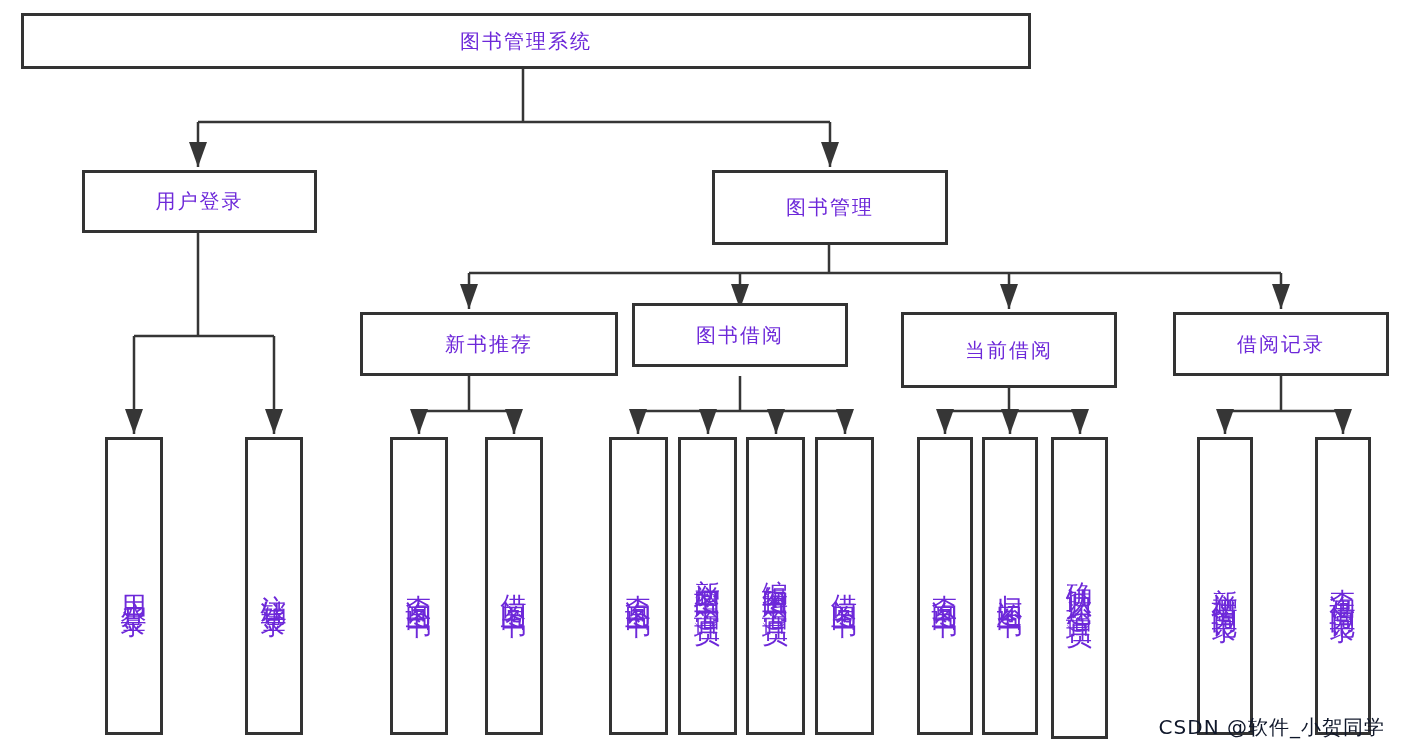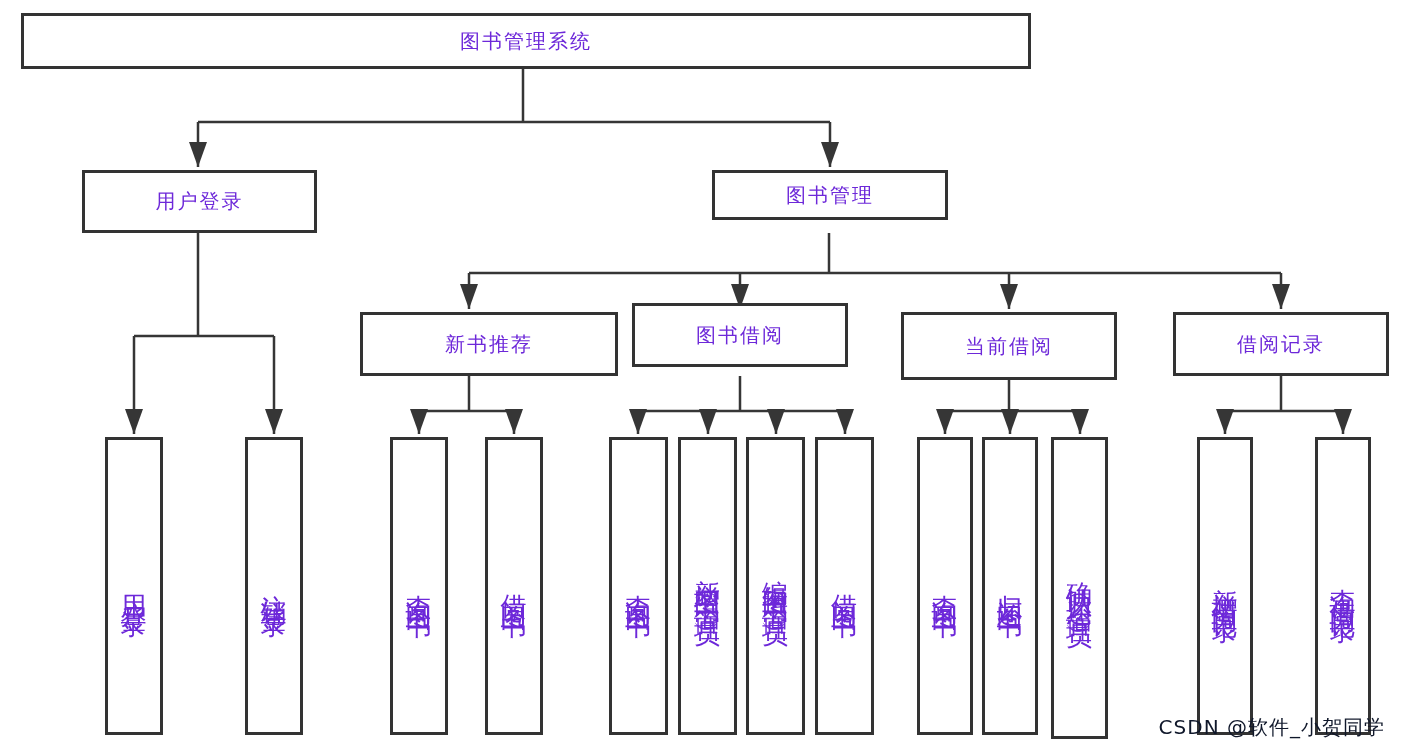--- a/index.html
+++ b/index.html
@@ -95,31 +95,31 @@
     <line class="wire" x1="1343" y1="411" x2="1343" y2="434" marker-end="url(#ah)"></line>
   </svg>
 
   <div class="node root" style="left:21px; top:13px; width:1010px; height:56px;">
     <span>图书管理系统</span>
   </div>
 
   <div class="node" style="left:82px; top:170px; width:235px; height:63px;">
     <span>用户登录</span>
   </div>
-  <div class="node" style="left:712px; top:170px; width:236px; height:50px;">
+  <div class="node" style="left:712px; top:170px; width:236px; height:75px;">
     <span>图书管理</span>
   </div>
 
   <div class="node" style="left:360px; top:312px; width:258px; height:64px;">
     <span>新书推荐</span>
   </div>
   <div class="node" style="left:632px; top:303px; width:216px; height:64px;">
     <span>图书借阅</span>
   </div>
-  <div class="node" style="left:901px; top:312px; width:216px; height:68px;">
+  <div class="node" style="left:901px; top:312px; width:216px; height:76px;">
     <span>当前借阅</span>
   </div>
   <div class="node" style="left:1173px; top:312px; width:216px; height:64px;">
     <span>借阅记录</span>
   </div>
 
   <div class="node leaf" style="left:105px; top:437px; width:58px; height:298px;">
     <span class="vtext">用户登录</span>
   </div>
   <div class="node leaf" style="left:245px; top:437px; width:58px; height:298px;">

